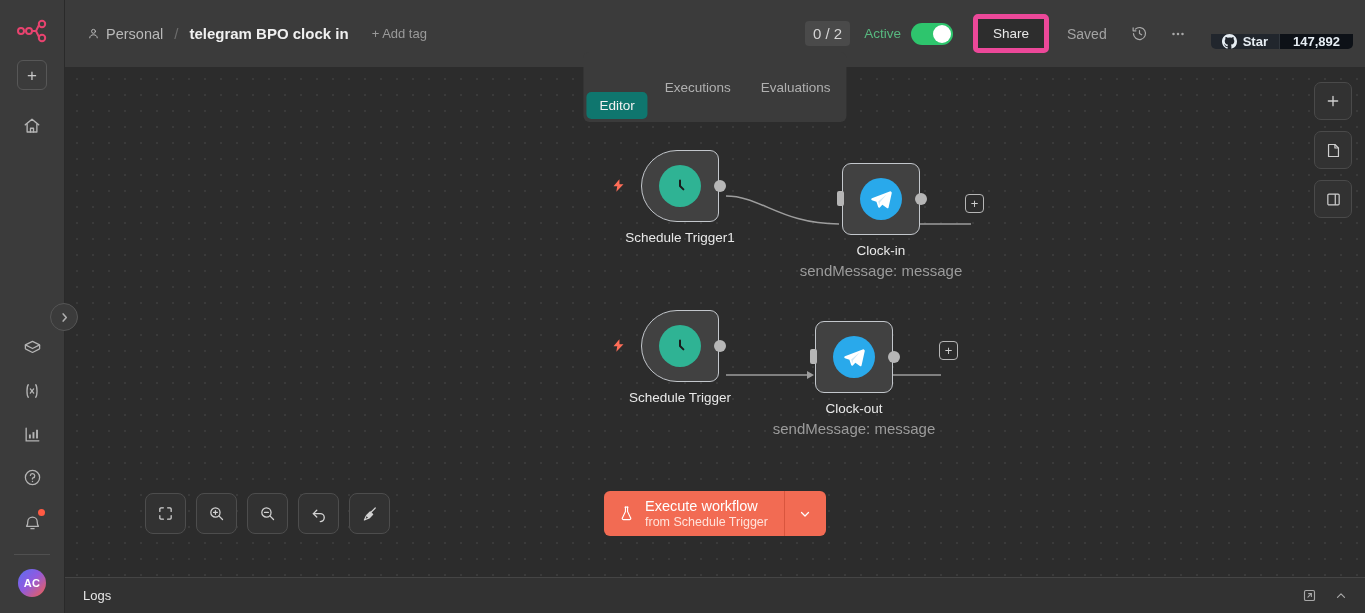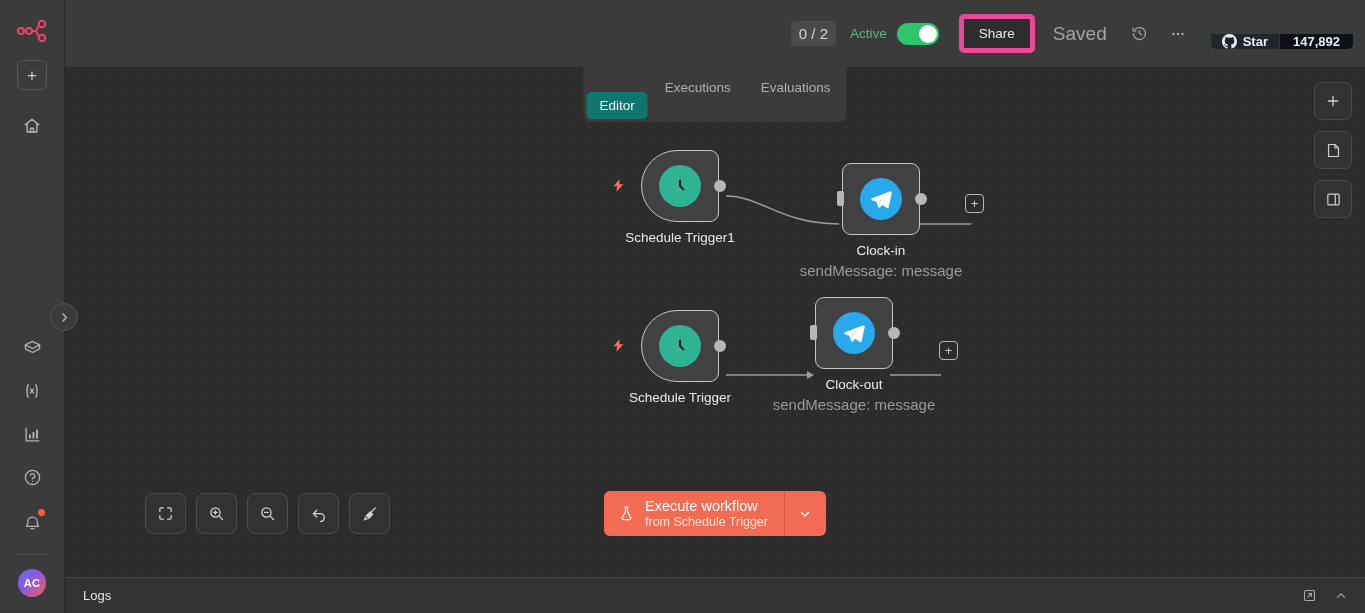--- a/index.html
+++ b/index.html
@@ -82,21 +82,21 @@
     position:relative; margin-right:20px;
   }
   .toggle .knob{
     position:absolute; top:2px; right:2px; width:18px; height:18px;
     border-radius:50%; background:#fff;
   }
   .share-btn{
     background:#2d2d2d; border:5px solid #ec4899; border-radius:5px;
     color:#e8e8e8; font-size:13.5px; padding:7px 15px; margin-right:18px;
   }
-  .saved-lbl{ color:#a3a3a3; font-size:19px; margin-right:20px; }
+  .saved-lbl{ color:#a3a3a3; font-size:14px; margin-right:20px; }
   .hdr-icon{ color:#a9a9a9; width:26px; height:26px; display:flex; align-items:center; justify-content:center; margin-right:12px; }
   .gh-badge{
     display:flex; align-items:flex-end; border-radius:5px; overflow:hidden;
     height:30px; margin-left:8px; font-size:13px;
   }
   .gh-left{
     background:#21262d; display:flex; align-items:center; gap:6px;
     padding:0 11px; color:#e6edf3; font-weight:700;
   }
   .gh-right{
@@ -303,20 +303,32 @@
 
   <div class="rail-handle">
     <svg width="9" height="11" viewBox="0 0 10 12" fill="none" stroke="currentColor" stroke-width="1.7" stroke-linecap="round" stroke-linejoin="round">
       <path d="M3.5 2 7 6l-3.5 4"></path>
     </svg>
   </div>
 
   <div class="right">
 
     <div class="header">
+      <div class="crumb">
+        <div class="crumb-person">
+          <svg width="13" height="13" viewBox="0 0 24 24" fill="none" stroke="currentColor" stroke-width="1.8" stroke-linecap="round">
+            <circle cx="12" cy="8" r="3.6"></circle>
+              <path d="M5 20c0-3.6 3.2-5.6 7-5.6s7 2 7 5.6"></path>
+          </svg>
+          <span>Personal</span>
+        </div>
+        <span class="crumb-sep">/</span>
+        <span class="crumb-title">telegram BPO clock in</span>
+        <span class="add-tag">+ Add tag</span>
+      </div>
 
       <div class="hdr-right">
         <div class="count-badge">0 / 2</div>
         <span class="active-lbl">Active</span>
         <div class="toggle">
           <div class="knob"></div>
         </div>
         <button class="share-btn">Share</button>
         <span class="saved-lbl">Saved</span>
         <div class="hdr-icon">
@@ -435,21 +447,21 @@
           <div class="clock-ico">
             <svg width="24" height="24" viewBox="0 0 24 24" fill="none" stroke="#1b1b1b" stroke-width="2" stroke-linecap="round" stroke-linejoin="round">
               <path d="M12 6.6V12l3.4 3.4"></path>
             </svg>
           </div>
         </div>
         <div class="dot-out" style="left:73px; top:30px;"></div>
         <div class="node-label">Schedule Trigger</div>
       </div>
 
-      <div class="node-wrap" style="left:750px; top:230px;">
+      <div class="node-wrap" style="left:750px; top:254px;">
         <div class="in-port" style="left:-5px; top:28px;"></div>
         <div class="tg-node">
           <div class="tg-ico">
             <svg width="24" height="24" viewBox="0 0 24 24" fill="#ffffff">
               <path d="M21.3 4.2 2.9 11.3c-.9.35-.88 1.63.03 1.95l4.5 1.56 1.72 5.3c.24.73 1.17.93 1.69.37l2.5-2.66 4.52 3.3c.63.46 1.53.12 1.7-.65l3.2-14.5c.18-.83-.63-1.5-1.45-1.77z"></path>
               <path d="M9.2 14.6 17.6 7.5l-6.8 7.9-.35 3.1z" fill="#cfe8f7"></path>
             </svg>
           </div>
         </div>
         <div class="dot-out" style="left:73px; top:30px;"></div>

